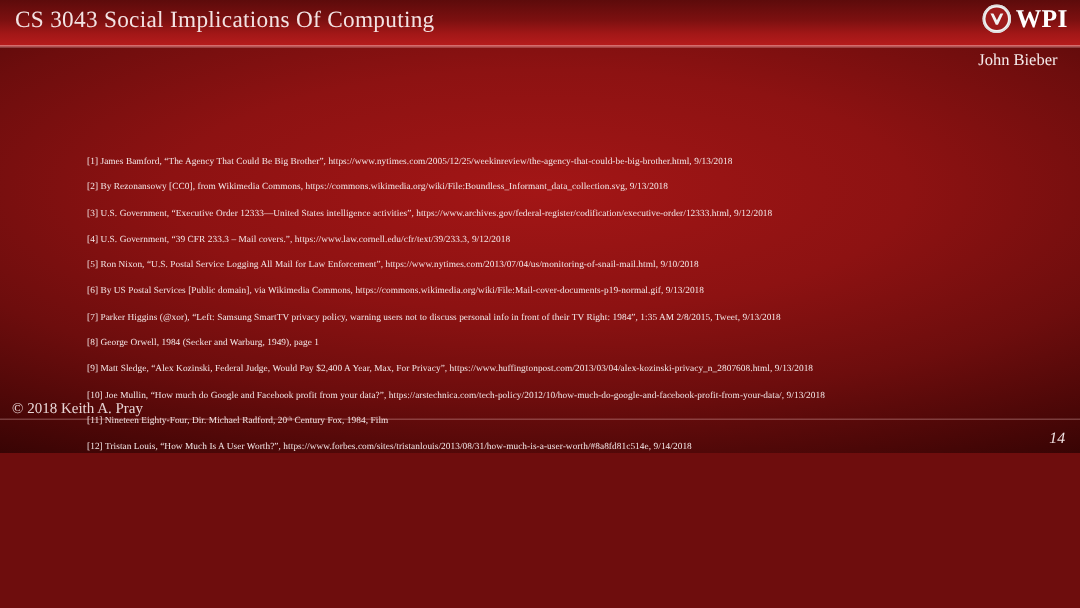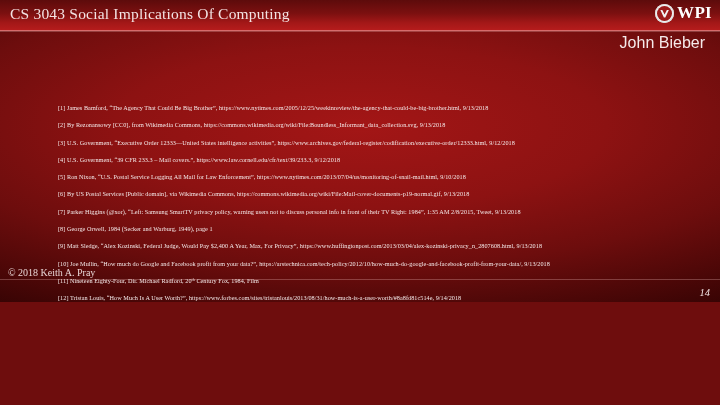--- a/index.html
+++ b/index.html
@@ -46,21 +46,21 @@
     color: #f3e3e3;
     letter-spacing: 0.2px;
     white-space: nowrap;
   }
   
   .logo {
     position: absolute;
     right: 8px;
     top: 3px;
     display: flex;
-    align-items: flex-end;
+    align-items: flex-start;
     gap: 3px;
   }
   .logo-seal {
     width: 19px;
     height: 19px;
     border-radius: 50%;
     background: #f2f2f2;
     position: relative;
     box-shadow: 0 0 0 1px #ddd inset;
   }
@@ -85,23 +85,23 @@
     font-size: 17px;
     font-weight: bold;
     color: #ffffff;
     letter-spacing: 0.3px;
   }
   
   .author {
     position: absolute;
     right: 15px;
     top: 34px;
-    font-size: 16px;
+    font-size: 11px;
     color: #f5eaea;
-    font-family: Liberation Sans, sans-serif;
+    font-family: Liberation Serif, serif;
   }
   
   .heading {
     position: absolute;
     left: 58px;
     top: 48px;
     font-size: 26px;
     color: #f7eded;
     letter-spacing: 0.6px;
     font-family: "Liberation Serif", serif;

